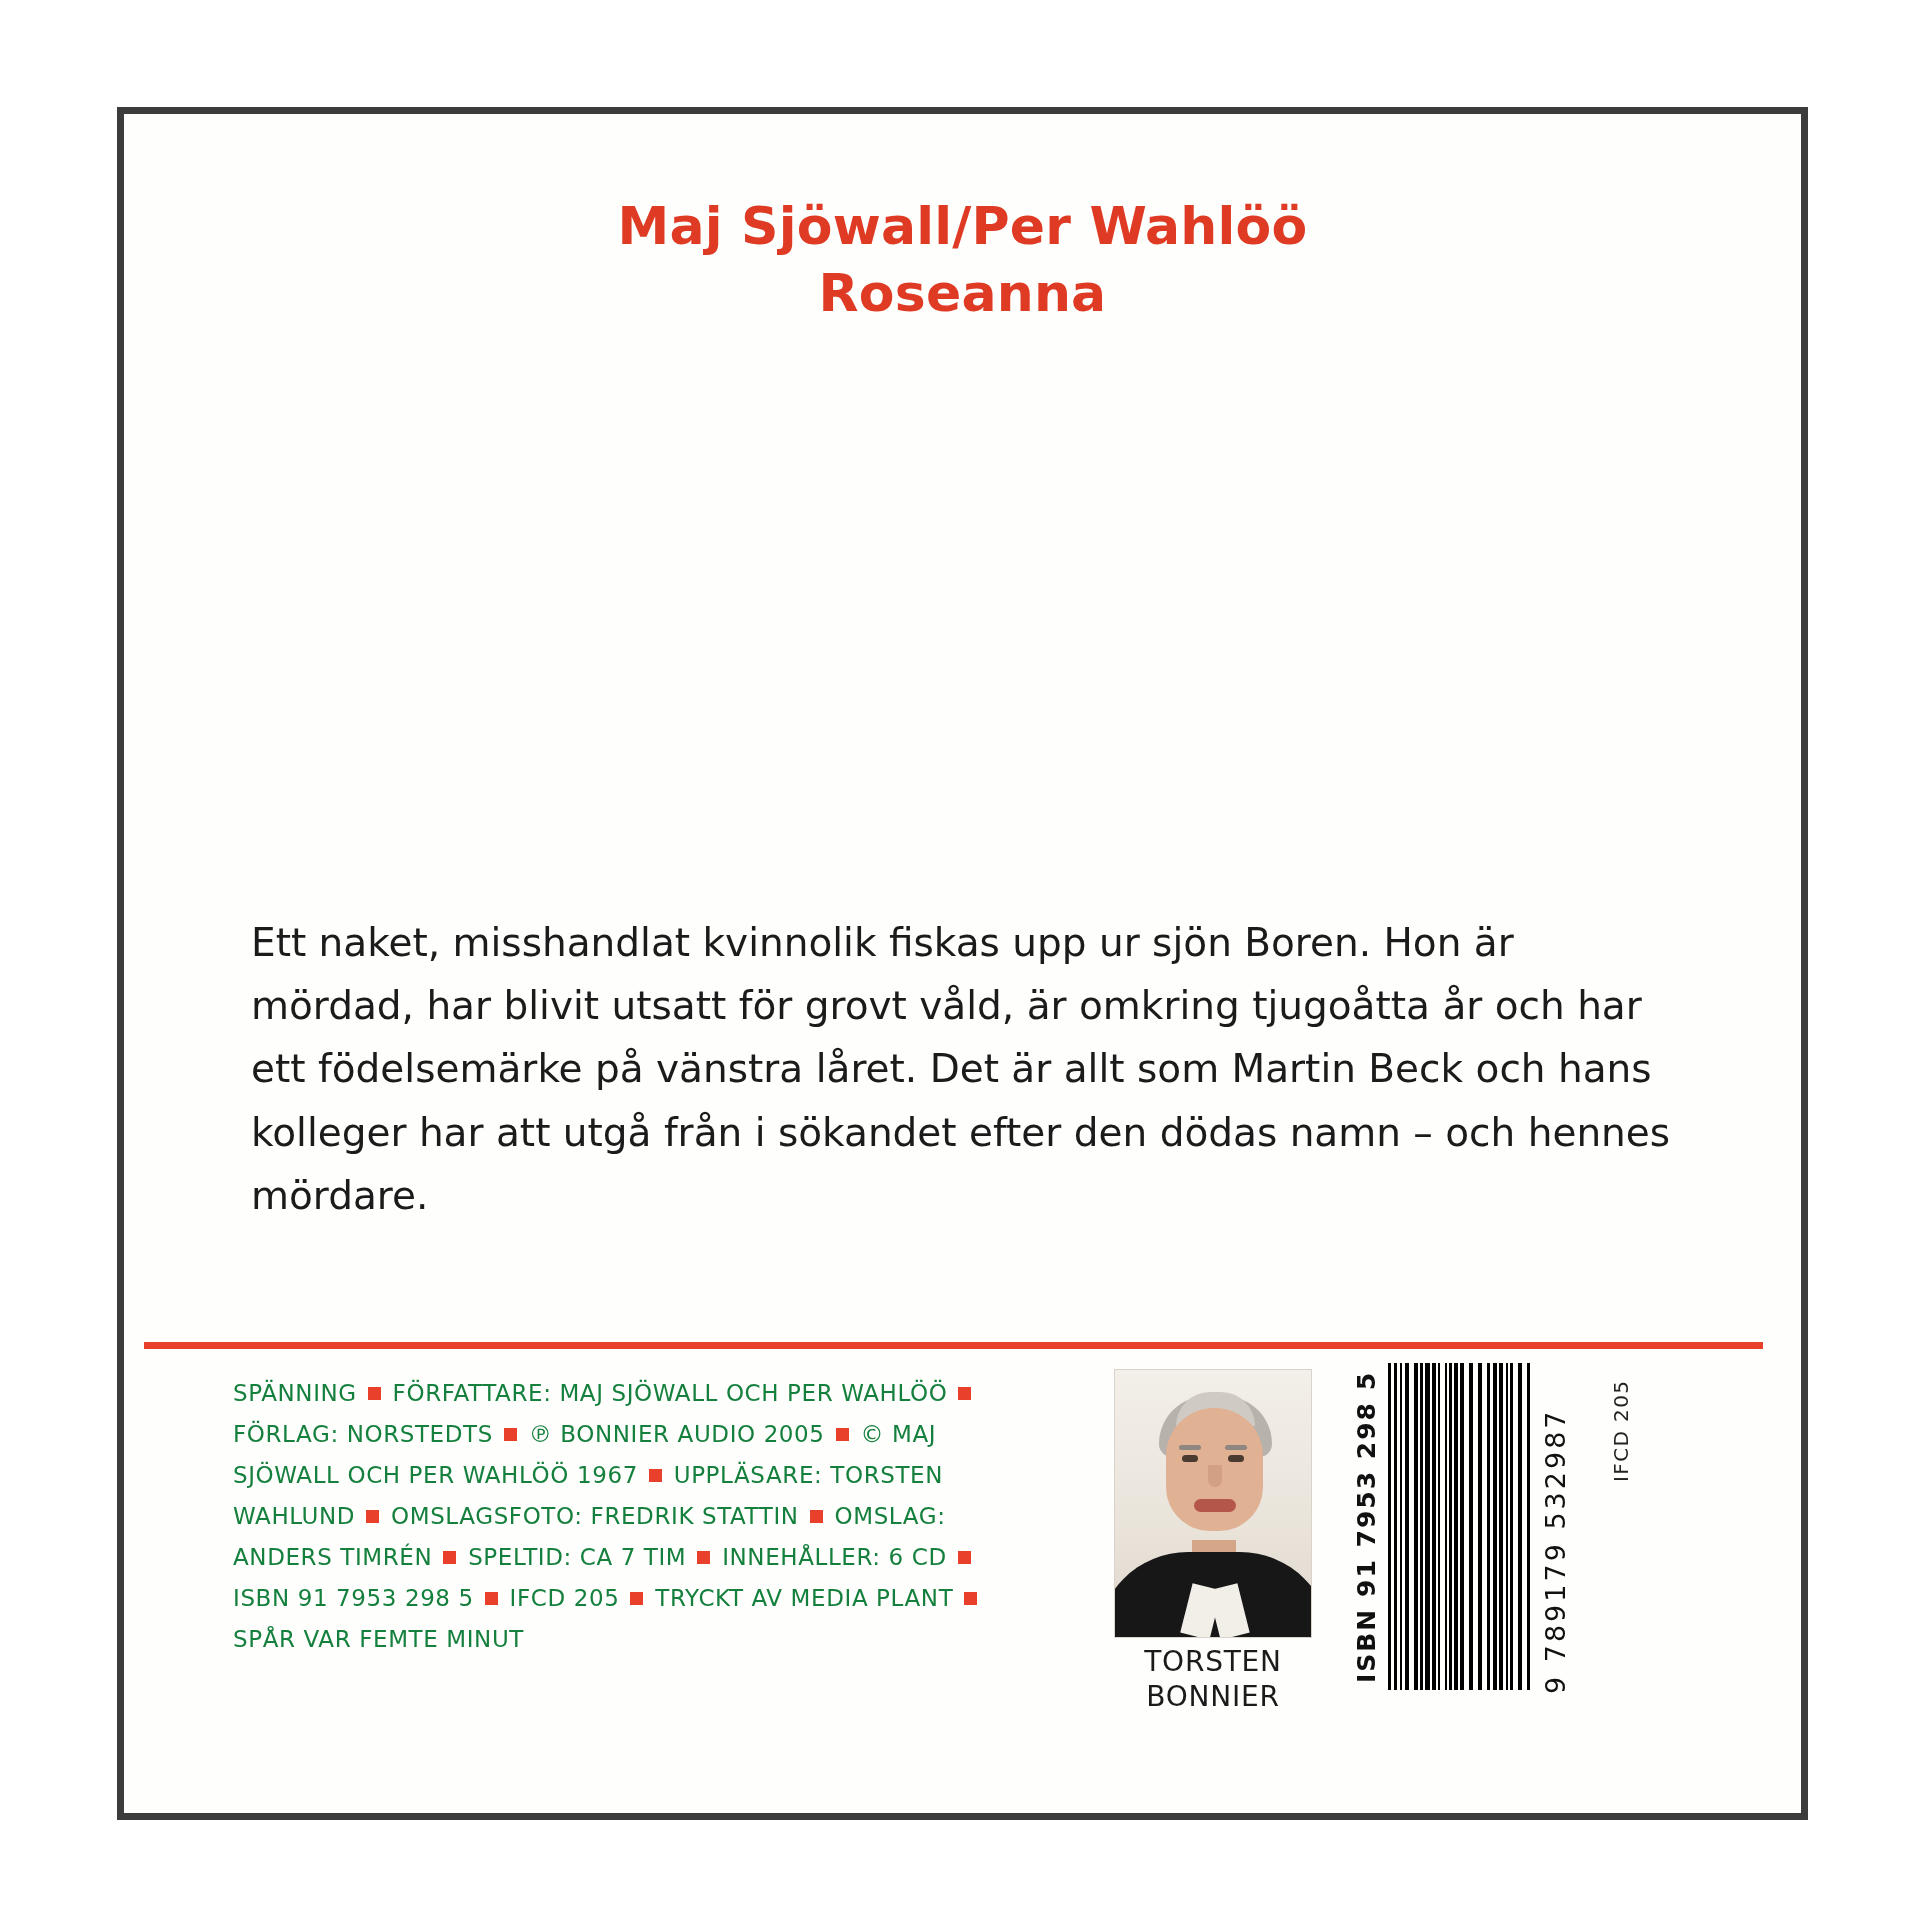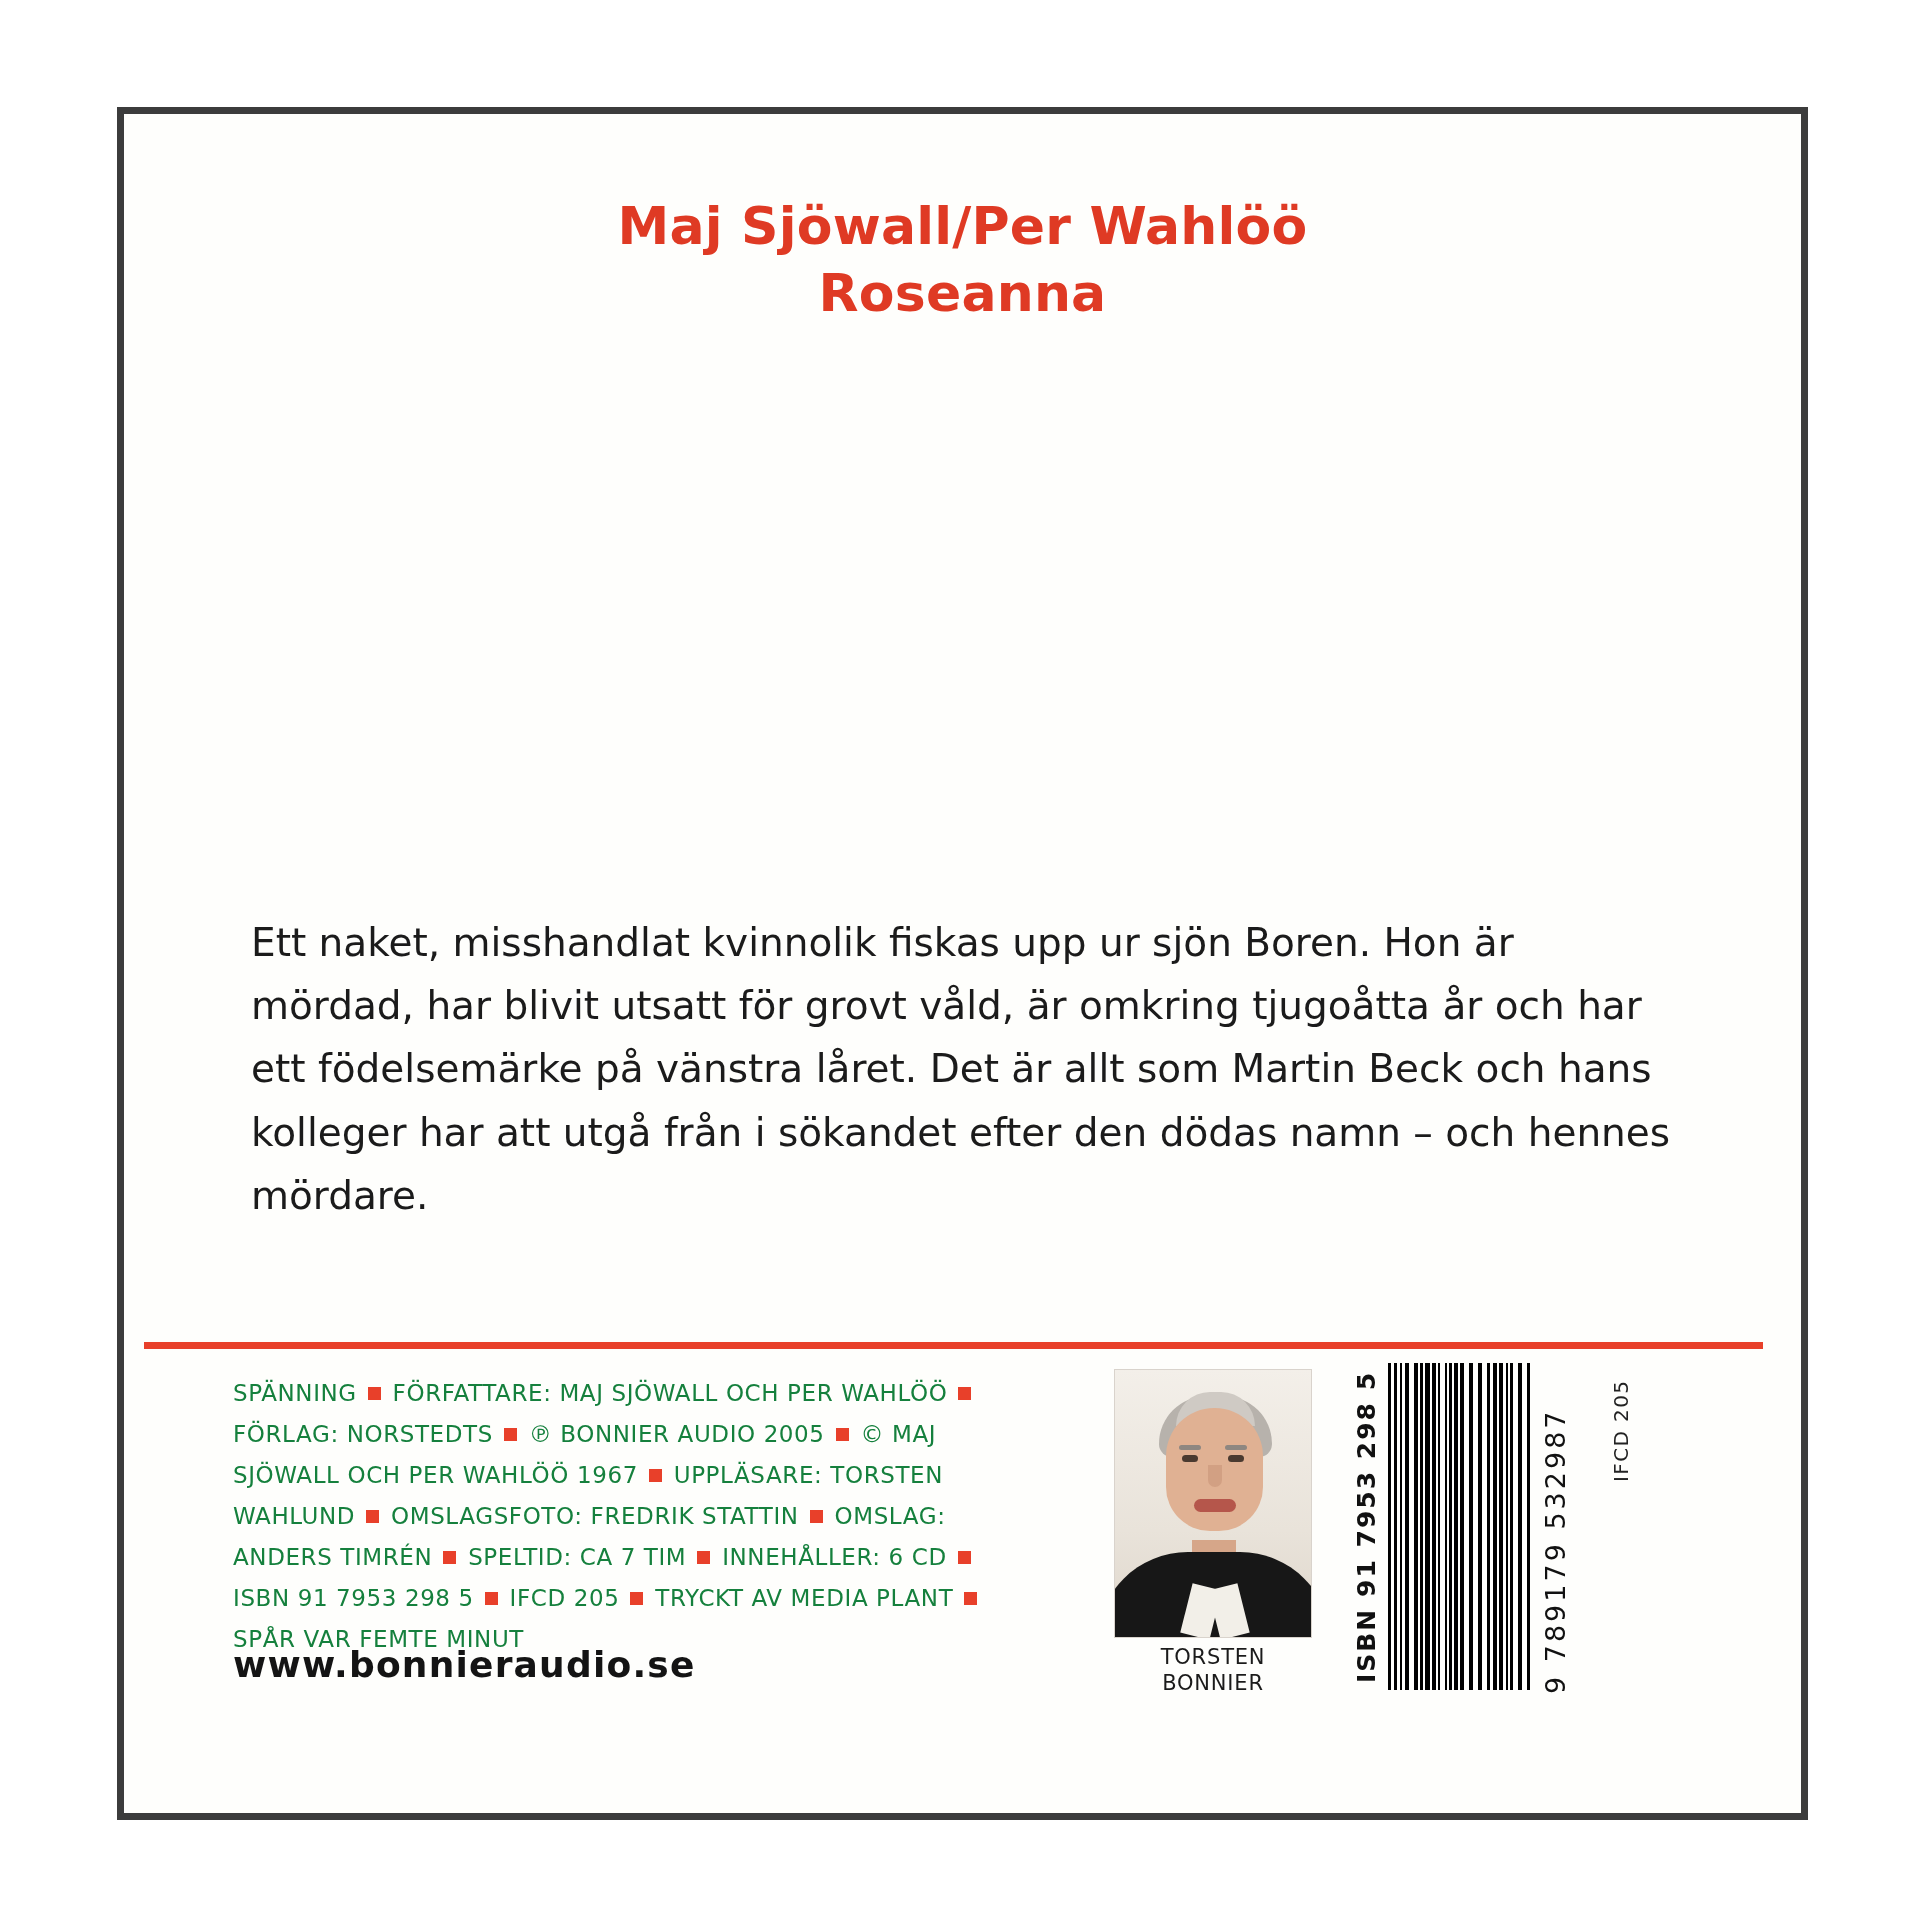--- a/index.html
+++ b/index.html
@@ -212,21 +212,21 @@
     background: #b5564b;
     border-radius: 12px;
   }
   #portrait-caption {
     position: absolute;
     left: -6px;
     top: 275px;
     width: 210px;
     text-align: center;
     font-family: "DejaVu Sans", sans-serif;
-    font-size: 21px;
+    font-size: 28px;
     line-height: 1.25;
     letter-spacing: 0.8px;
     color: #1b1b1b;
   }
 
   
   #barcode-block {
     position: absolute;
     left: 1228px;
     top: 1249px;
@@ -328,21 +328,20 @@
         <span class="sq"></span>
         <span>ISBN 91 7953 298 5</span>
         <span class="sq"></span>
         <span>IFCD 205</span>
         <span class="sq"></span>
         <span>TRYCKT AV MEDIA PLANT</span>
         <span class="sq"></span>
         <span>SPÅR VAR FEMTE MINUT</span>
       </div>
 
-      <div id="website">www.bonnieraudio.se</div>
 
       <div id="portrait-wrap">
         <div id="portrait">
           <div class="bg"></div>
           <div class="hair"></div>
           <div class="hair-top"></div>
           <div class="head"></div>
           <div class="brow-l"></div>
           <div class="brow-r"></div>
           <div class="eye-l"></div>

